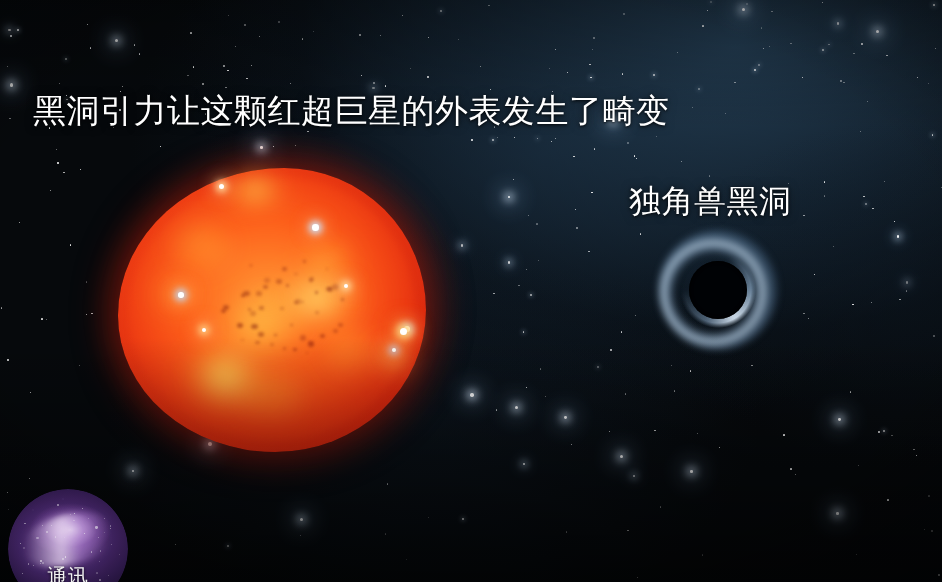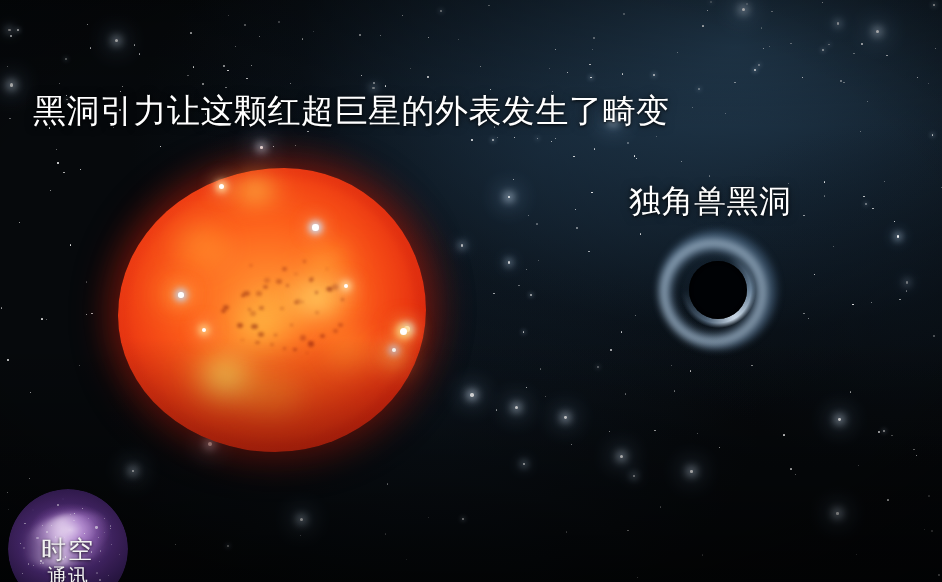--- a/index.html
+++ b/index.html
@@ -599,17 +599,16 @@
         <div class="wm-speck" style="left: 95.7px; top: 43.1px; width: 1.3px; height: 1.3px; opacity: 0.3;"></div>
         <div class="wm-speck" style="left: 14.3px; top: 83.8px; width: 1px; height: 1px; opacity: 0.6;"></div>
         <div class="wm-speck" style="left: 87.9px; top: 83.3px; width: 1.7px; height: 1.7px; opacity: 0.29;"></div>
         <div class="wm-speck" style="left: 66.3px; top: 87.6px; width: 1.1px; height: 1.1px; opacity: 0.52;"></div>
         <div class="wm-speck" style="left: 87.4px; top: 37.3px; width: 2.3px; height: 2.3px; opacity: 0.69;"></div>
         <div class="wm-speck" style="left: 74px; top: 19px; width: 1.4px; height: 1.4px; opacity: 0.74;"></div>
         <div class="wm-speck" style="left: 91.2px; top: 89.9px; width: 1.8px; height: 1.8px; opacity: 0.51;"></div>
         <div class="wm-speck" style="left: 11.8px; top: 53.5px; width: 1.1px; height: 1.1px; opacity: 0.7;"></div>
         <div class="wm-speck" style="left: 53.8px; top: 69px; width: 2.2px; height: 2.2px; opacity: 0.64;"></div>
       </div>
-    <div class="wm-text" id="wm-line1">时空</div>
     <div class="wm-text" id="wm-line2">通讯</div>
   </div>
 
 </div>
 
 </body></html>

